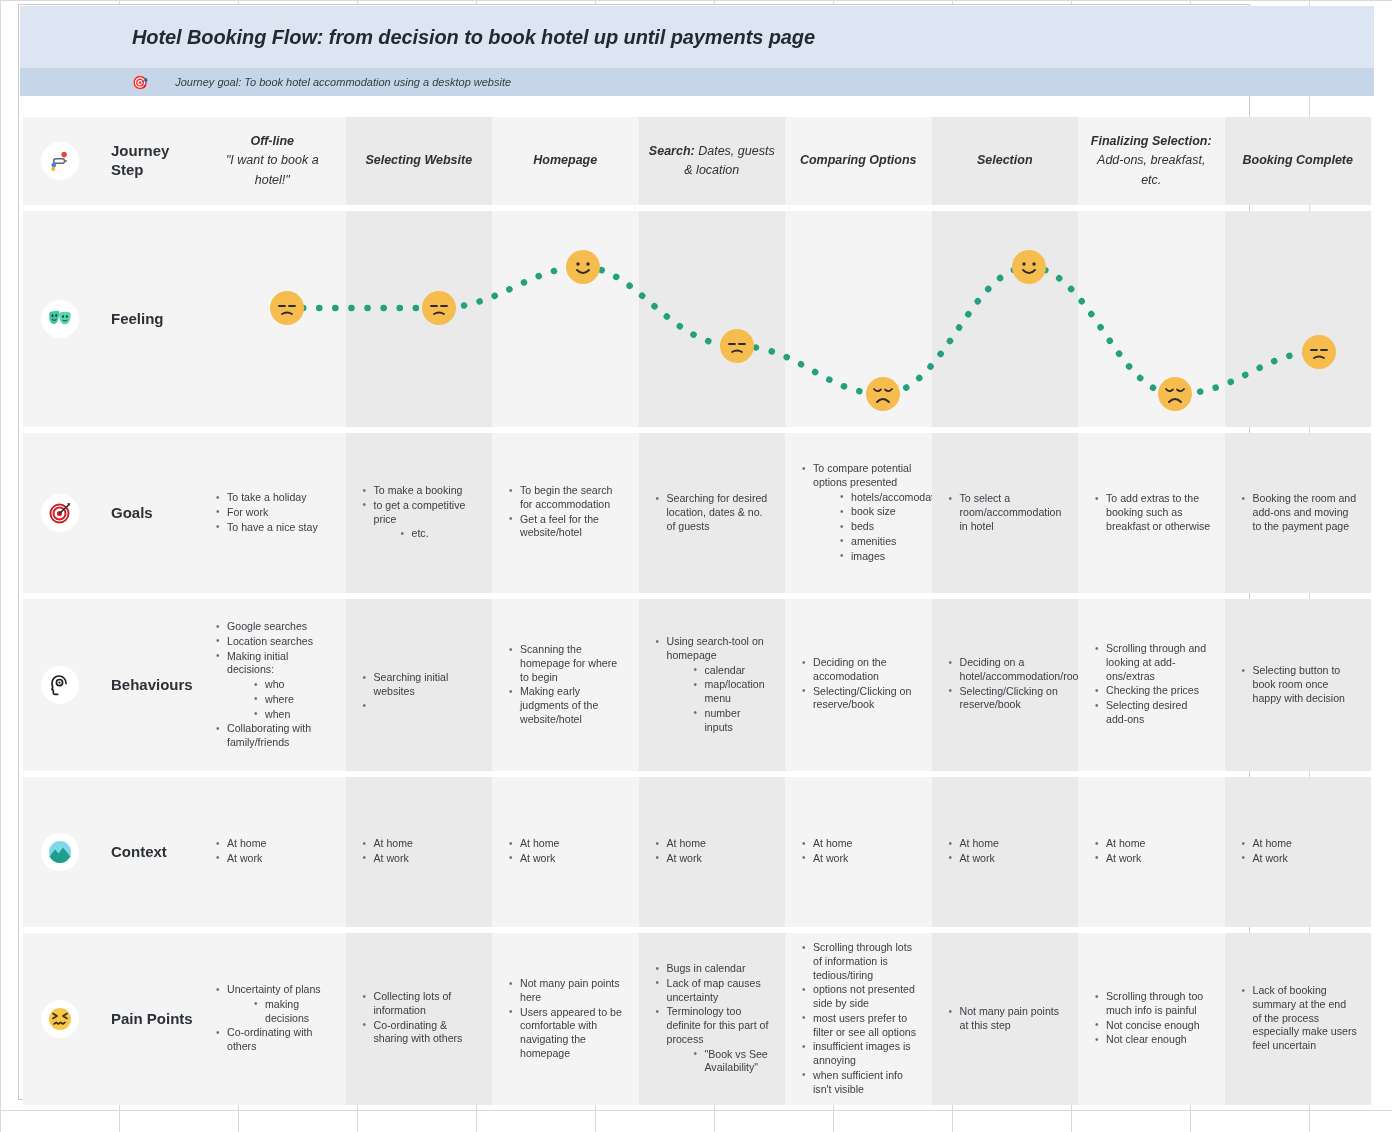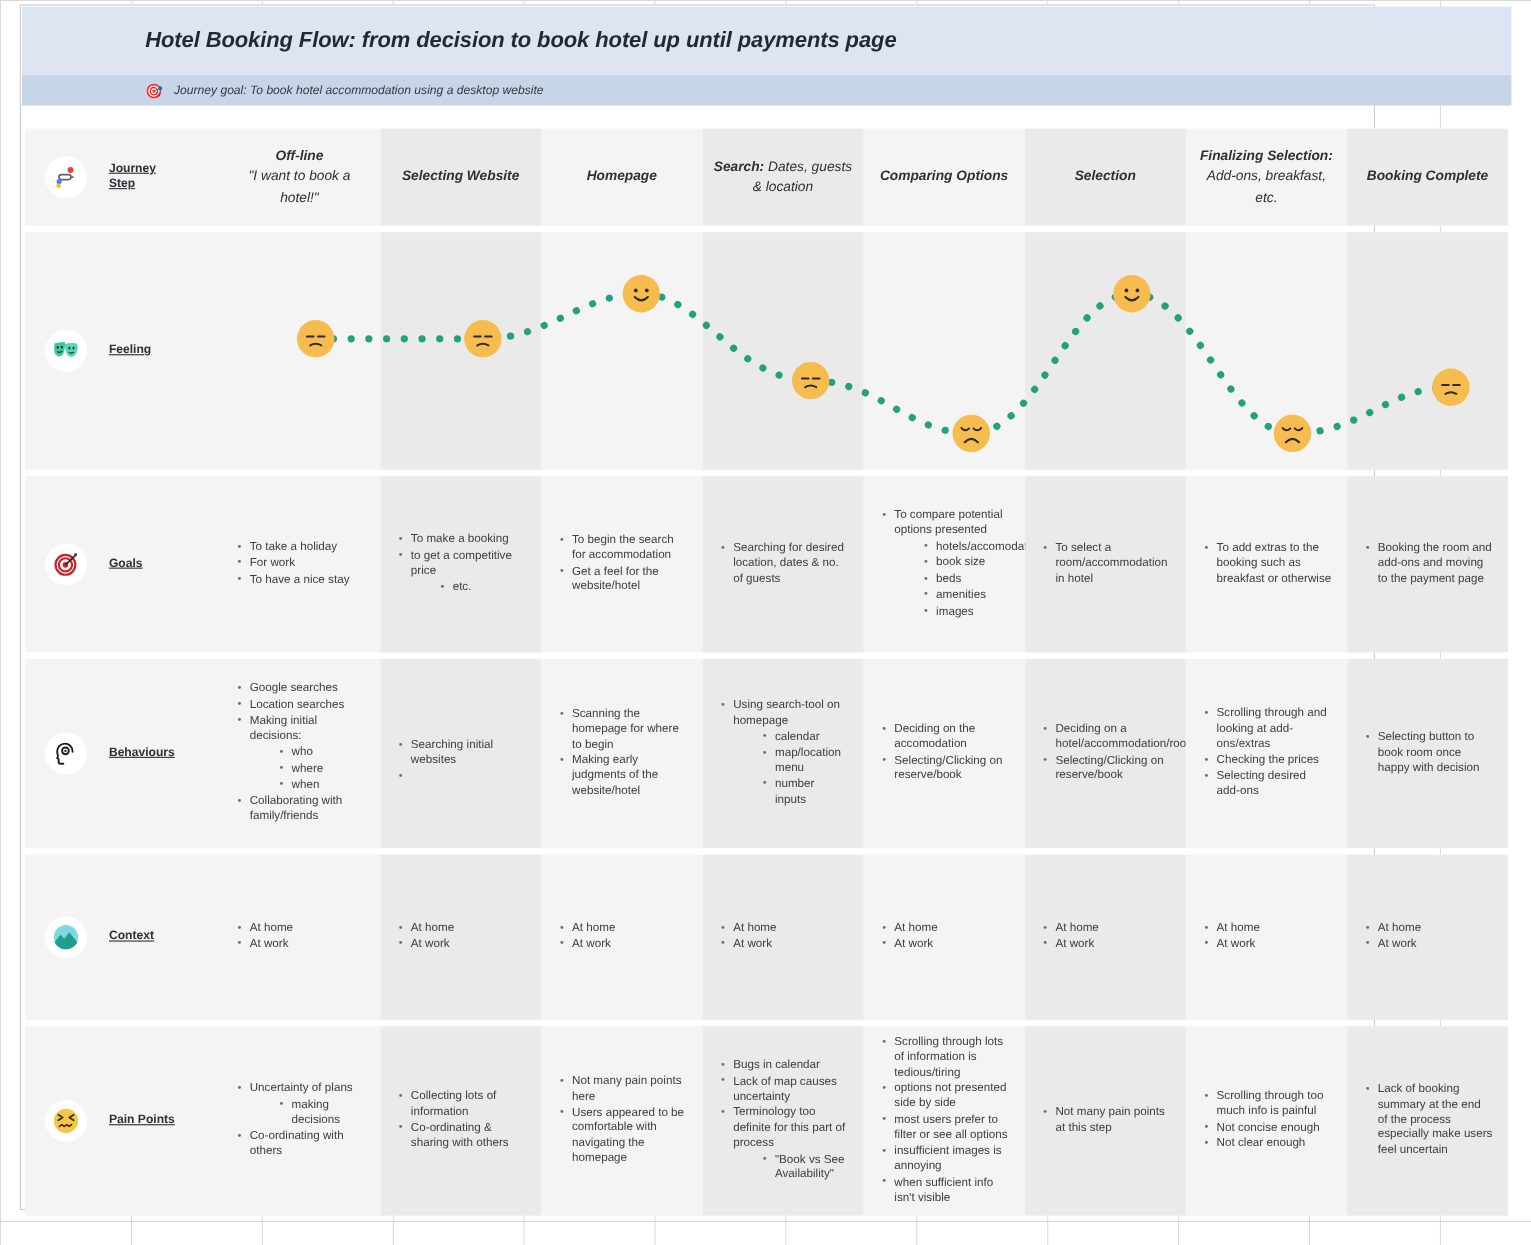--- a/index.html
+++ b/index.html
@@ -65,21 +65,21 @@
     background: #c7d5e8;
     display: flex;
     align-items: center;
   }
   .goal-icon {
     margin-left: 112px;
     font-size: 13px;
     line-height: 1;
   }
   .goal-text {
-    margin-left: 10px;
+    margin-left: 27px;
     font-size: 11px;
     font-style: italic;
     color: #333b42;
   }
 
   
   .board {
     position: absolute;
     left: 4px;
     top: 112px;
@@ -110,26 +110,25 @@
     border-radius: 50%;
     background: #ffffff;
     display: flex;
     align-items: center;
     justify-content: center;
     font-size: 21px;
     line-height: 1;
     flex: 0 0 38px;
   }
   .rl-text {
-    margin-left: 20px;
-    font-size: 11px;
+    margin-left: 32px;
+    font-size: 15px;
     font-weight: bold;
     color: #2b3136;
     line-height: 1.25;
-    text-decoration: underline;
   }
   .cells {
     display: flex;
     flex: 1 1 auto;
   }
   .cell {
     flex: 1 1 0;
     box-sizing: border-box;
     position: relative;
   }

